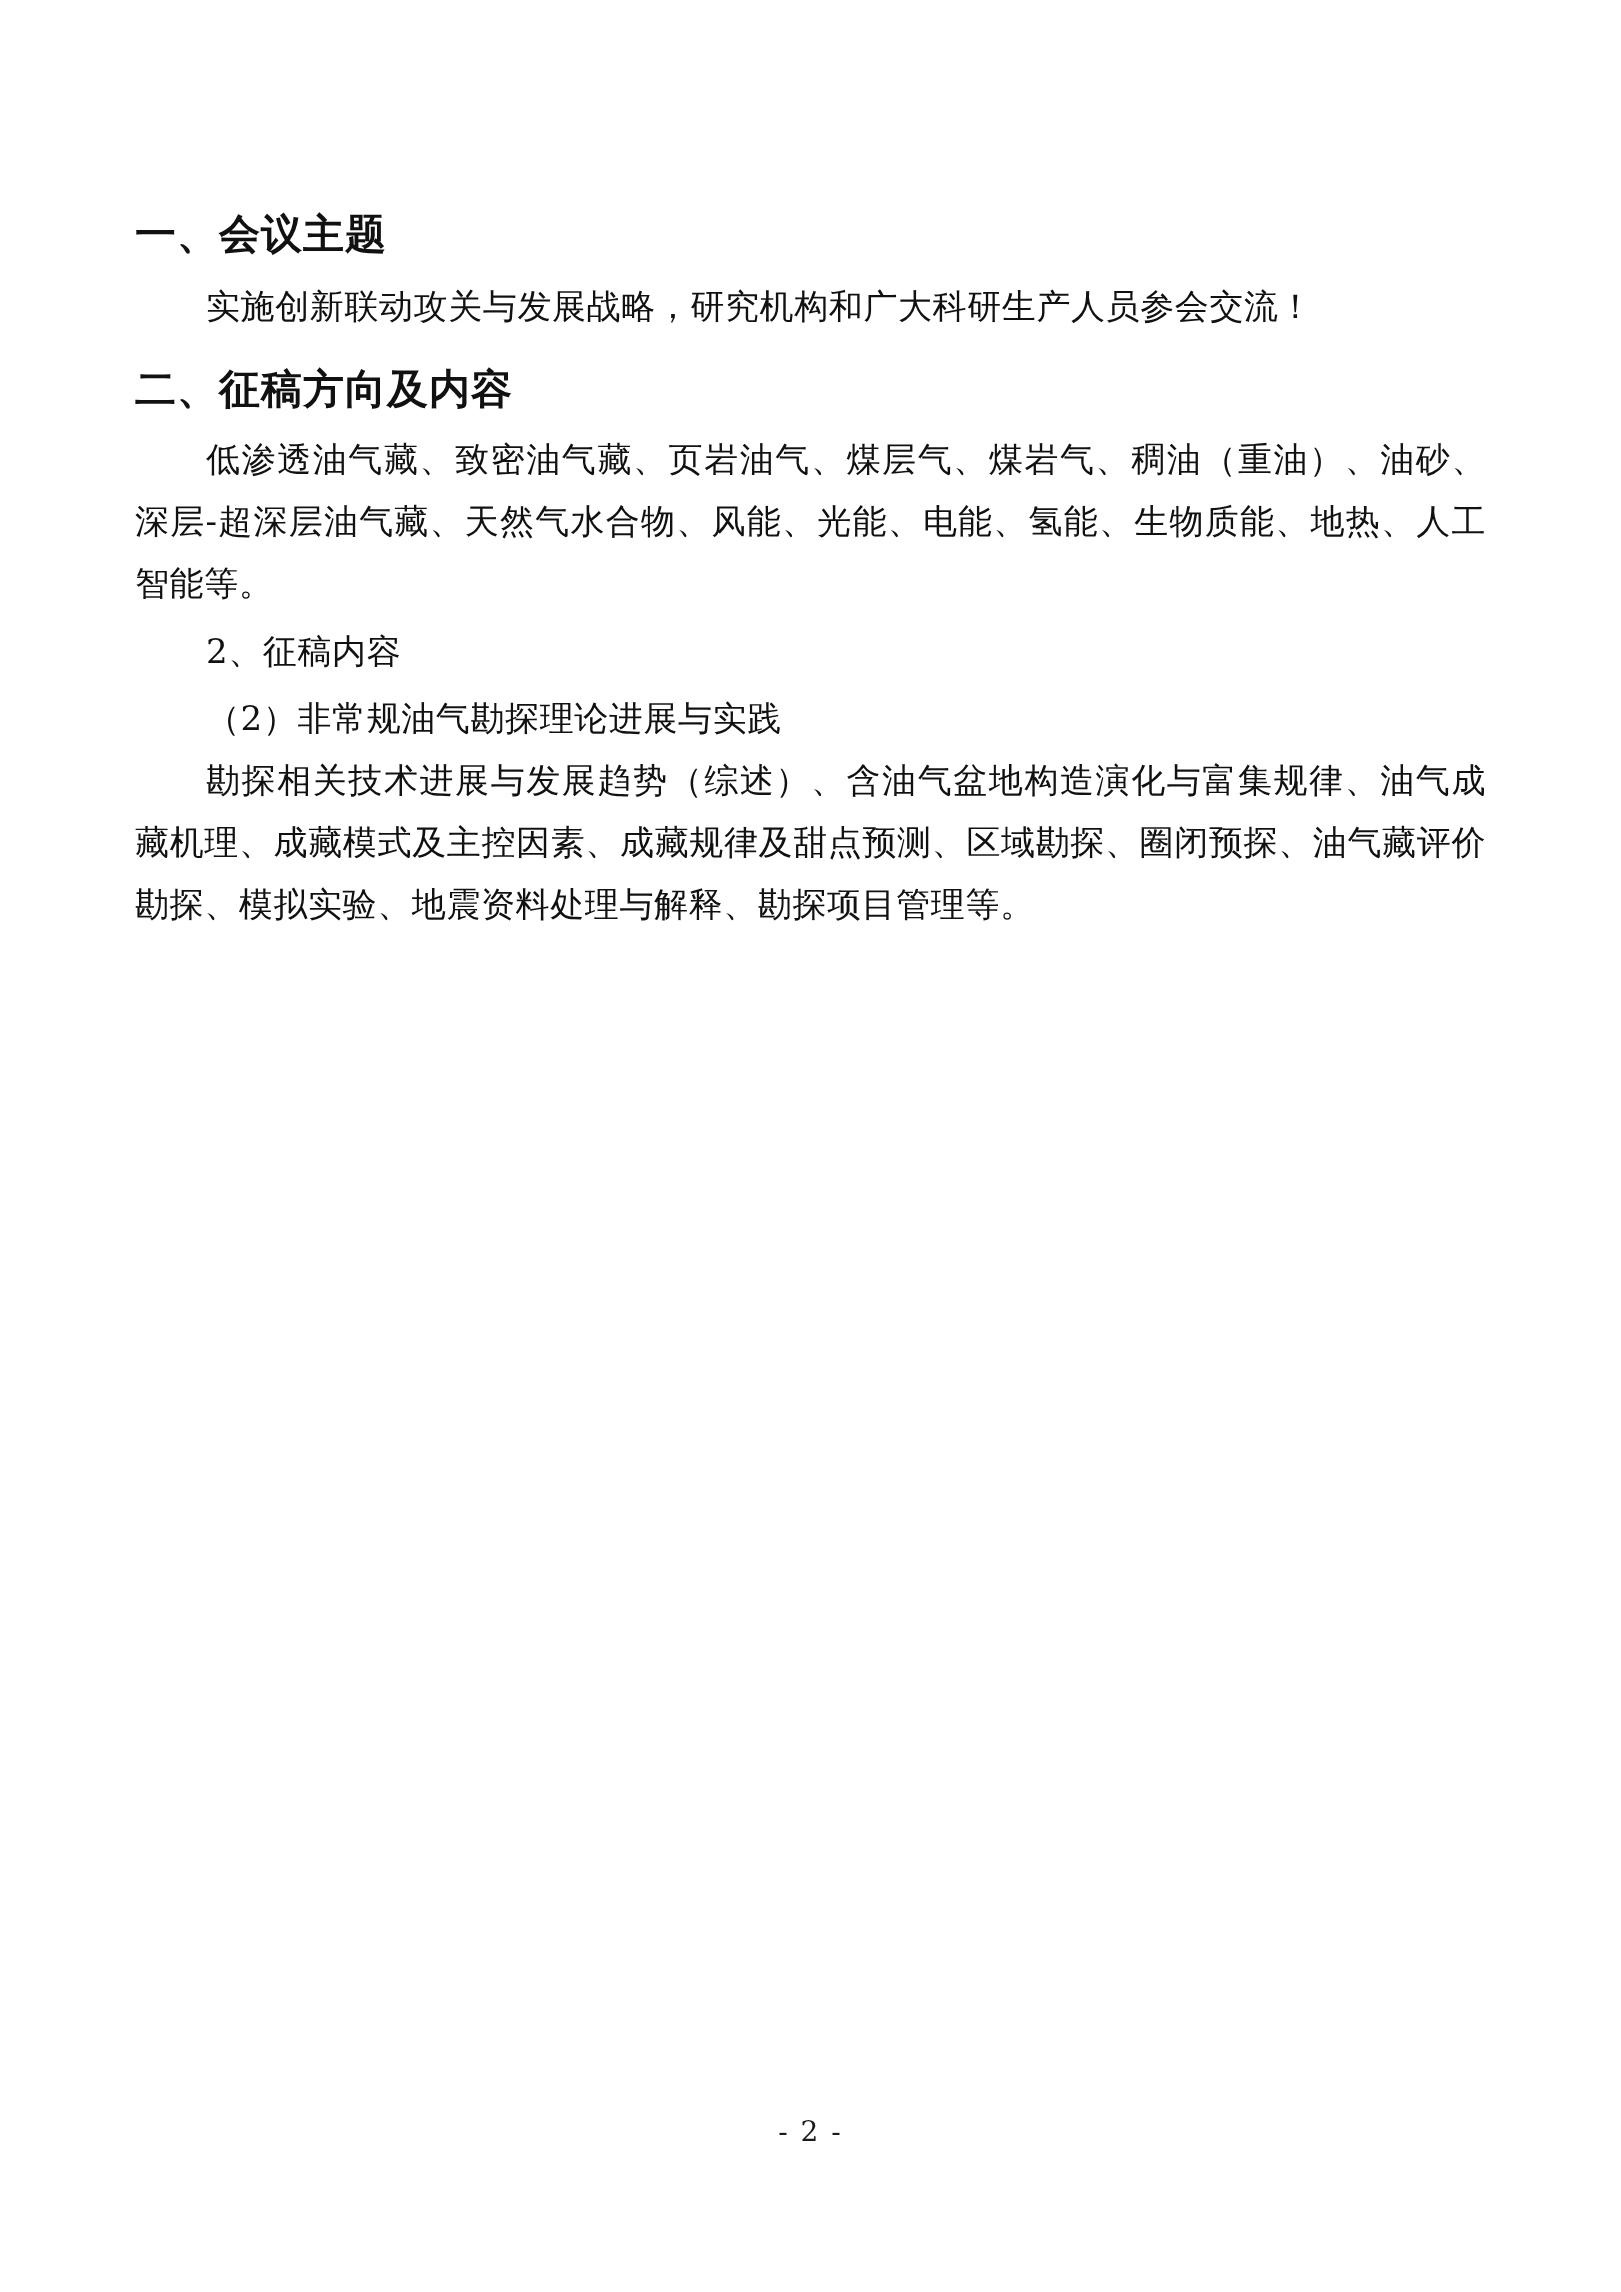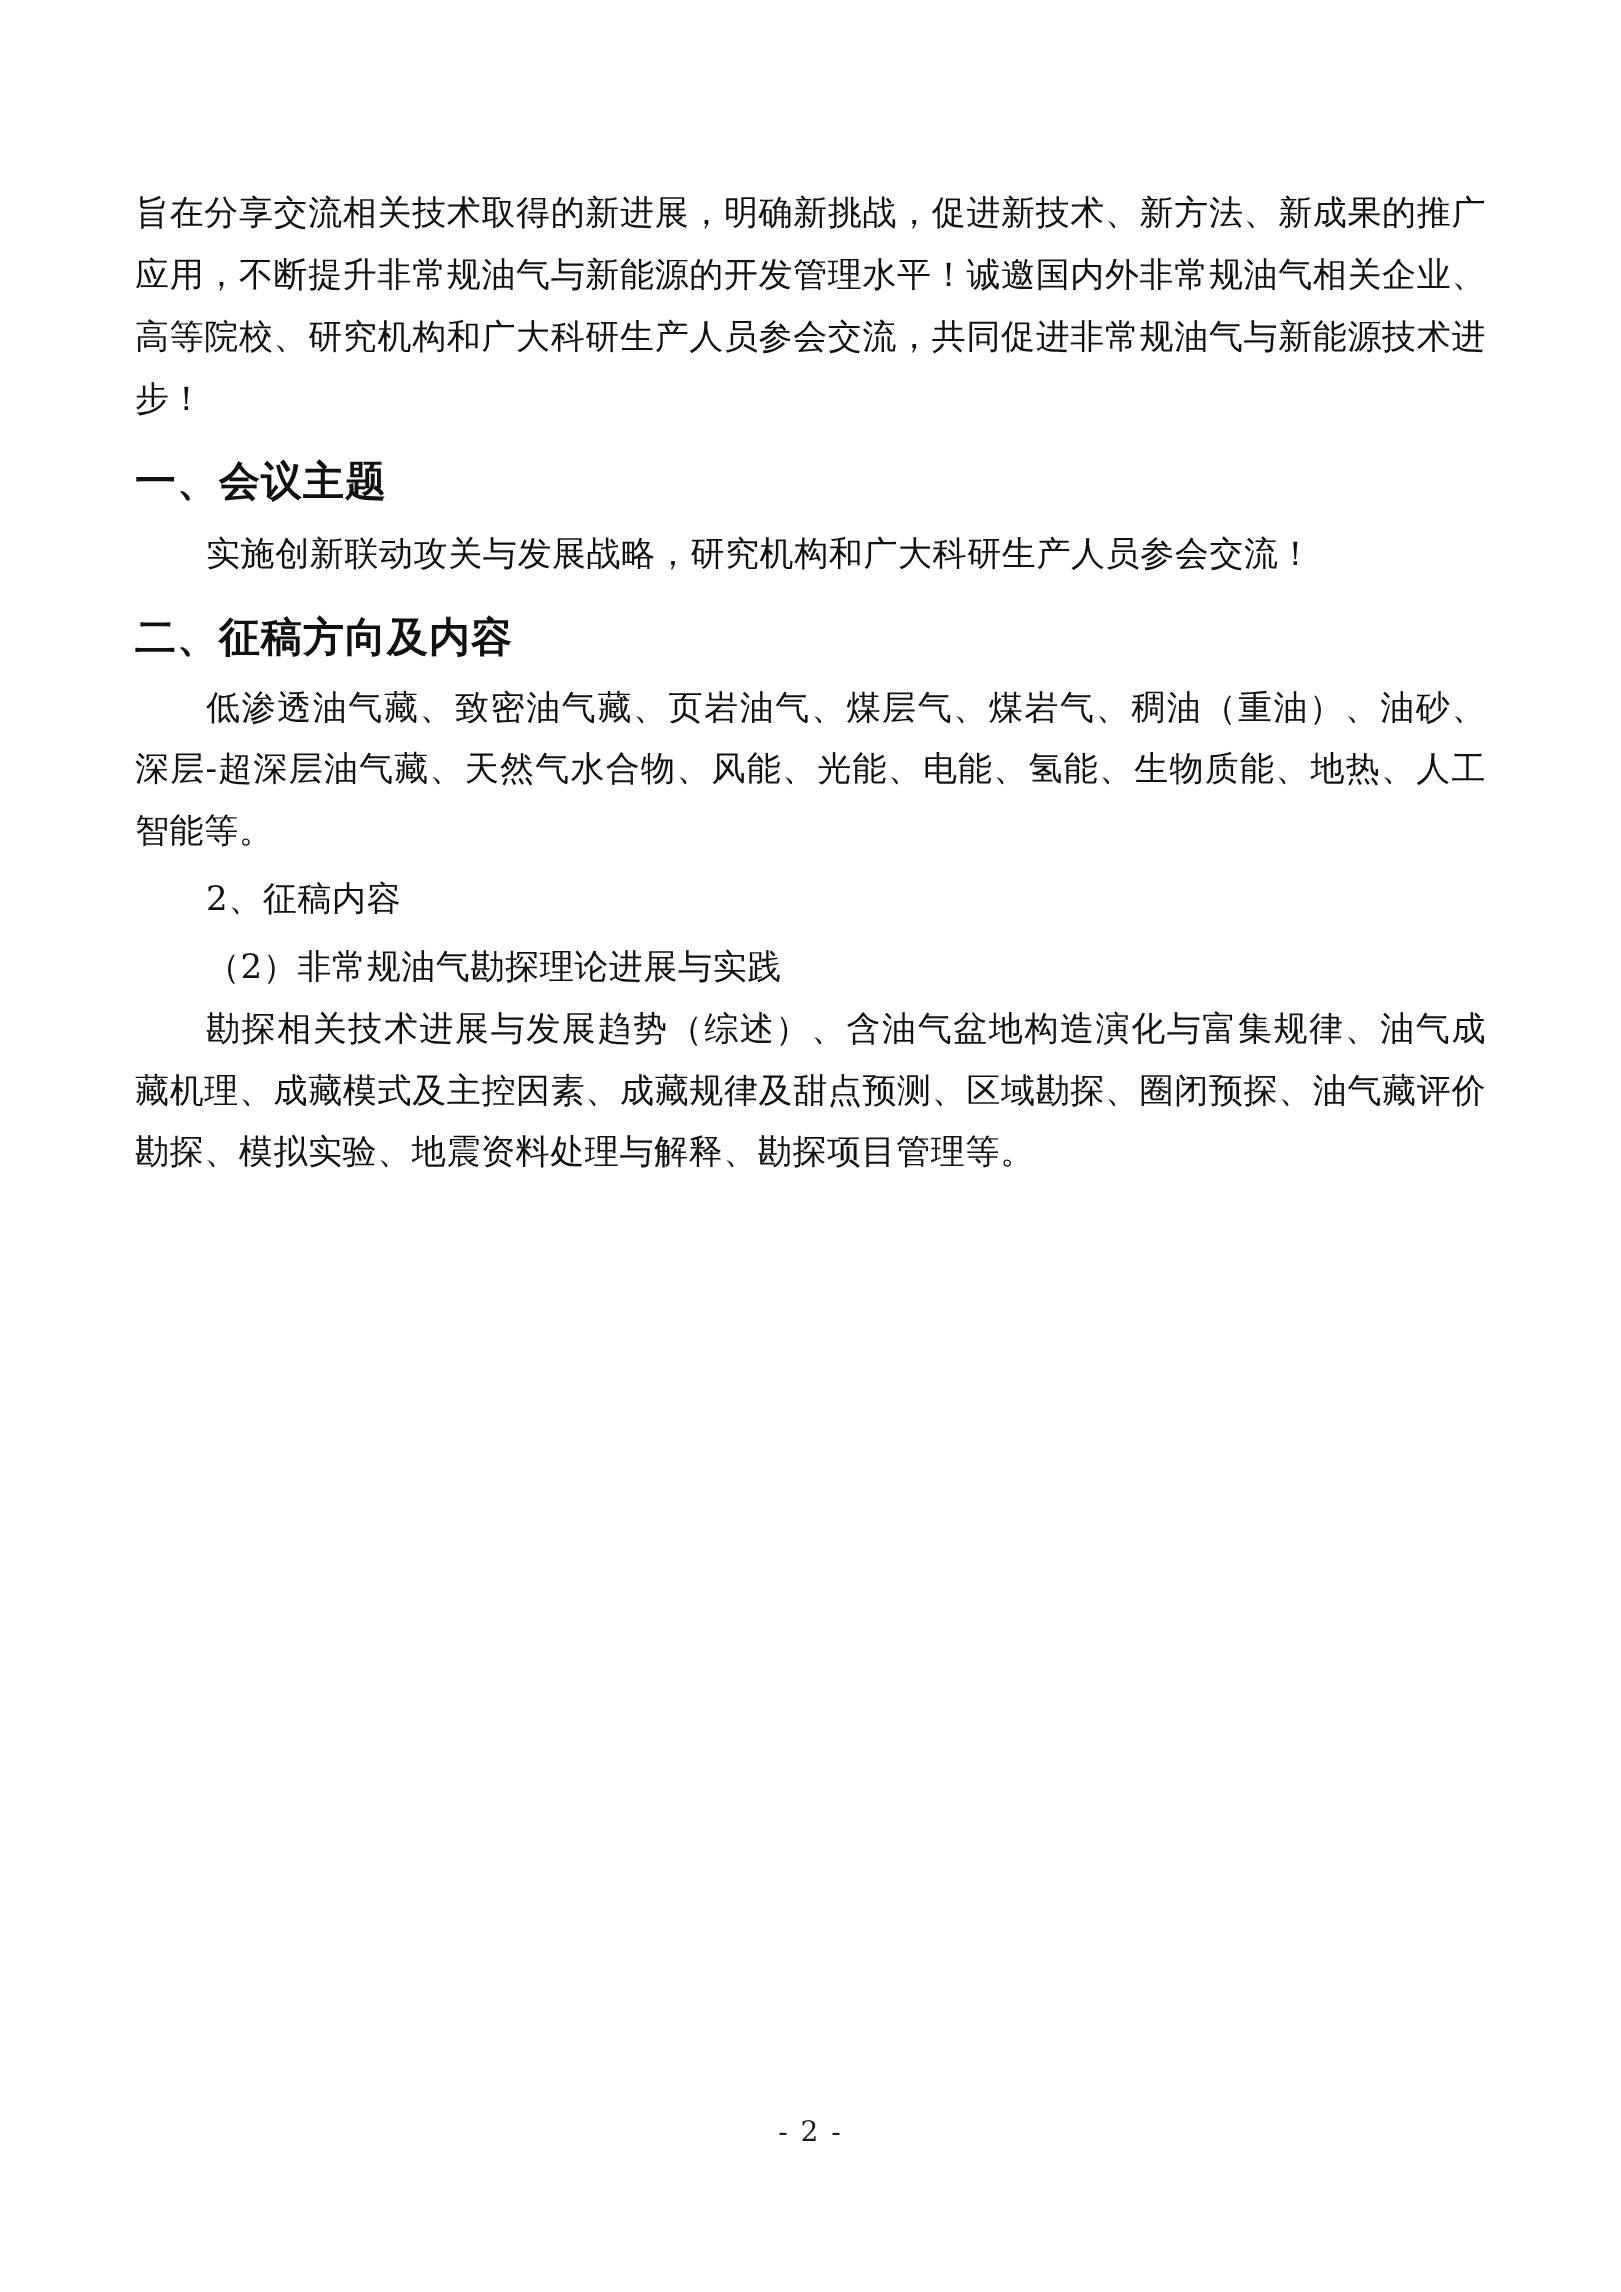--- a/index.html
+++ b/index.html
@@ -66,21 +66,20 @@
     letter-spacing: 2px;
   }
 </style>
 </head>
 <body>
 
 <div class="page">
 
   <div class="content">
 
-    <p class="body-text">旨在分享交流相关技术取得的新进展，明确新挑战，促进新技术、新方法、新成果的推广应用，不断提升非常规油气与新能源的开发管理水平！诚邀国内外非常规油气相关企业、高等院校、研究机构和广大科研生产人员参会交流，共同促进非常规油气与新能源技术进步！</p>
 
     <p class="heading">一、会议主题</p>
 
     <p class="indent2 para-gap">实施创新联动攻关与发展战略，研究机构和广大科研生产人员参会交流！</p>
 
     <p class="heading">二、征稿方向及内容</p>
 
 
     <p class="indent2">低渗透油气藏、致密油气藏、页岩油气、煤层气、煤岩气、稠油（重油）、油砂、深层-超深层油气藏、天然气水合物、风能、光能、电能、氢能、生物质能、地热、人工智能等。</p>
 

